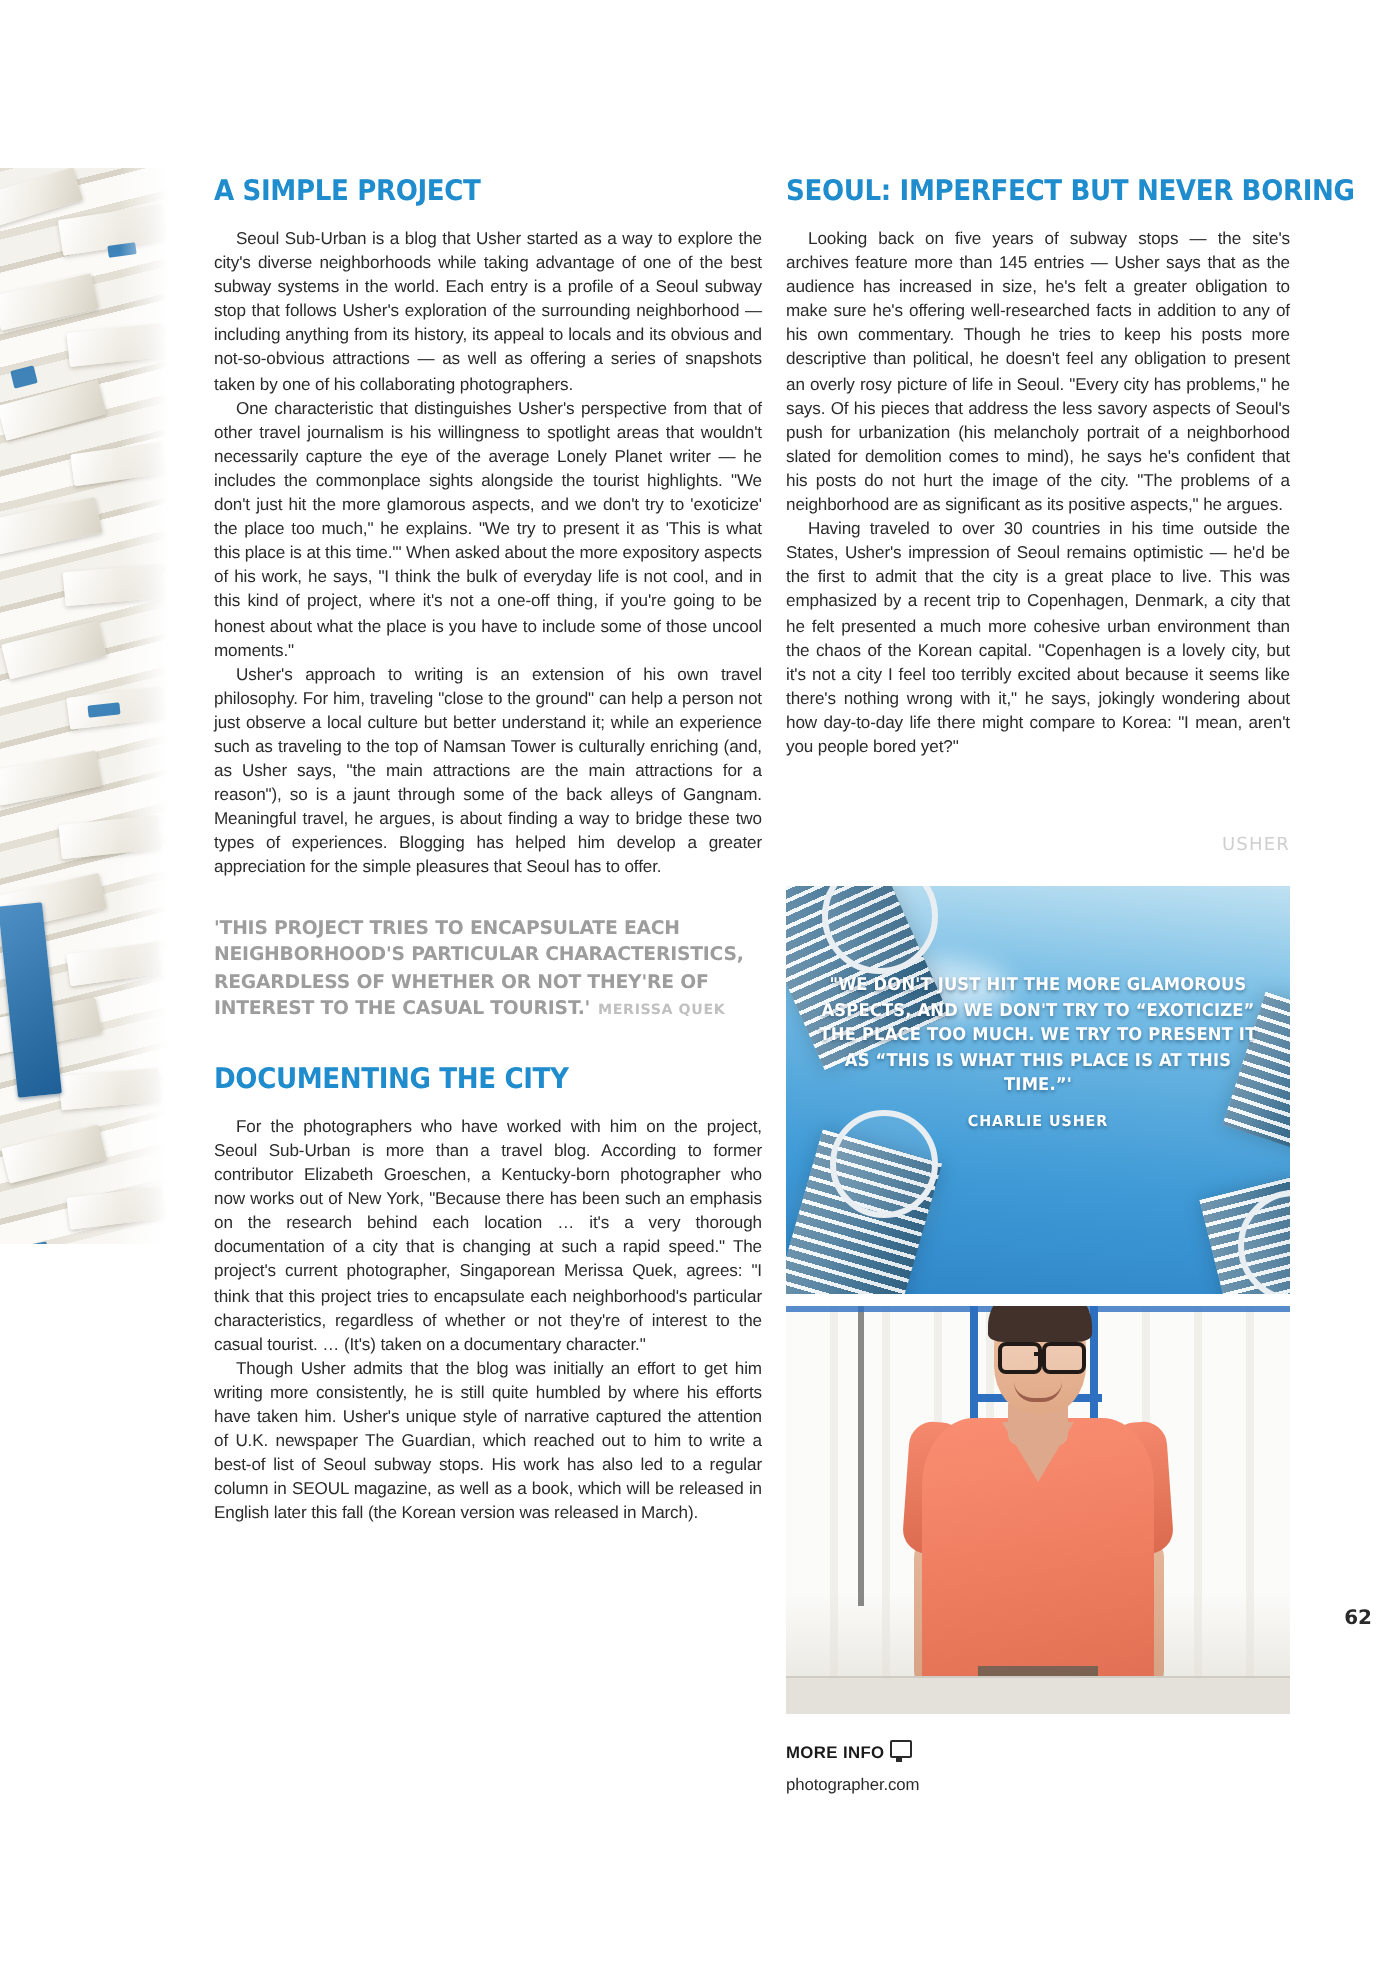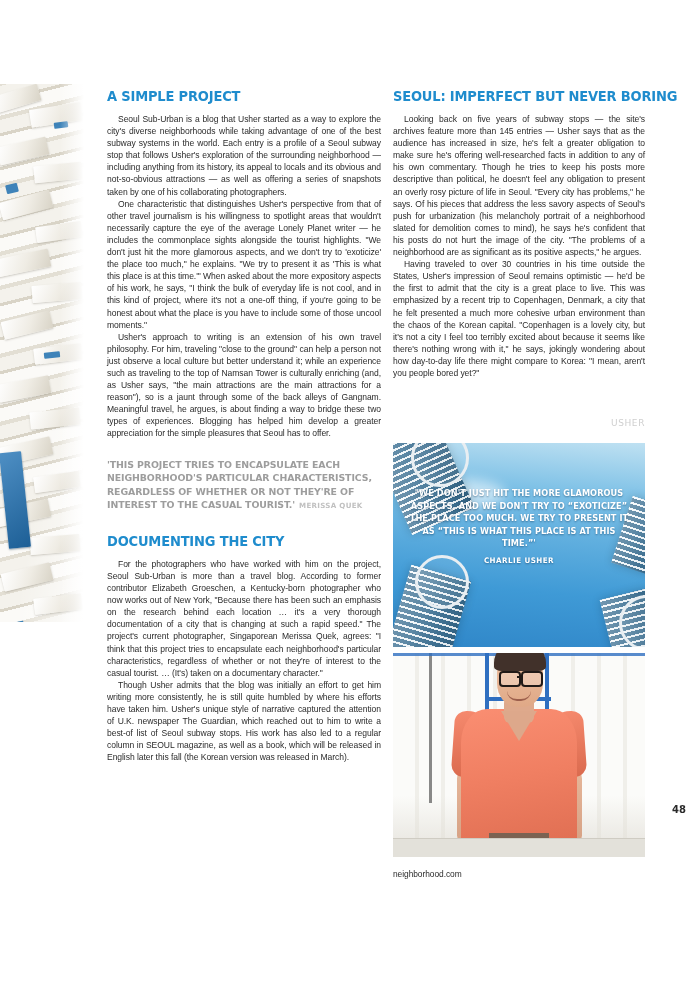--- a/index.html
+++ b/index.html
@@ -485,18 +485,21 @@
     <div class="hair"></div>
     <div class="glass l"></div>
     <div class="glass r"></div>
     <div class="bridge"></div>
     <div class="smile"></div>
     <div class="belt"></div>
     <div class="floor"></div>
   </div>
 
   <div class="more-info">
-    <div class="mi-url">neighborhood.com</div>
-  </div>
-
-  <div class="folio">48</div>
+    <div>
+      <span class="mi-label">MORE INFO</span><span class="mi-icon"></span>
+    </div>
+    <div class="mi-url">photographer.com</div>
+  </div>
+
+  <div class="folio">62</div>
 
 </div>
 
 </body></html>

